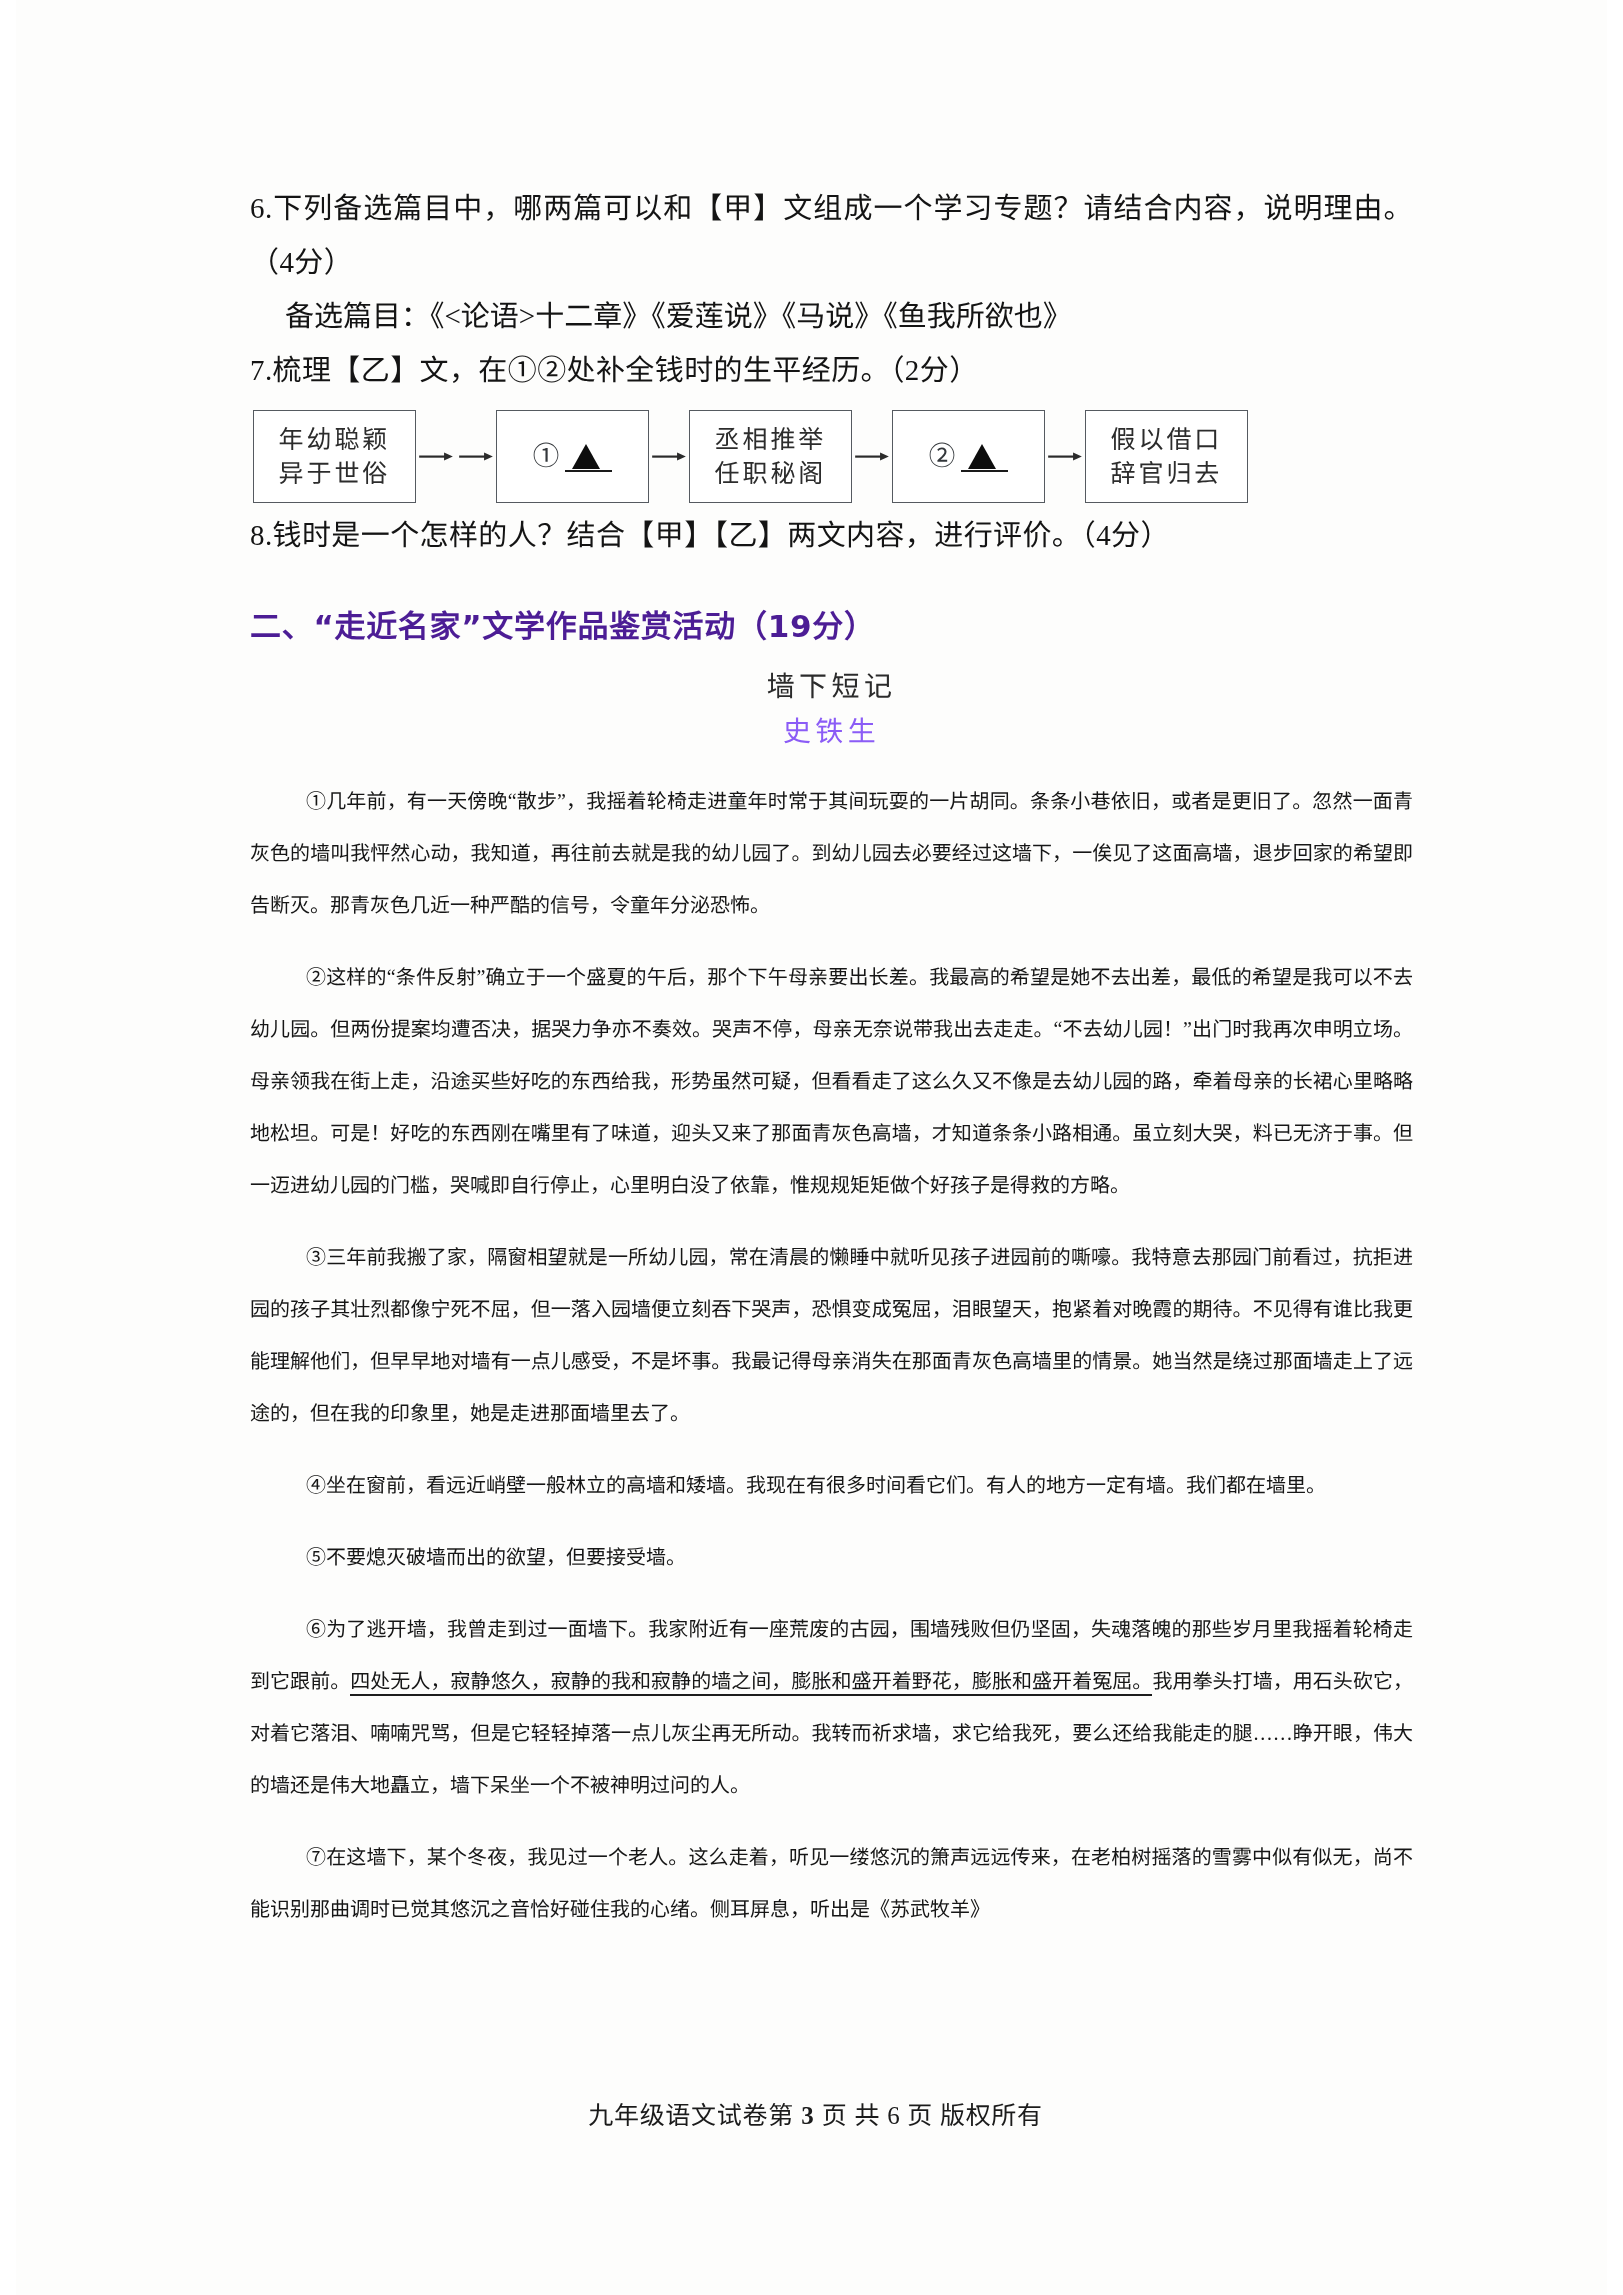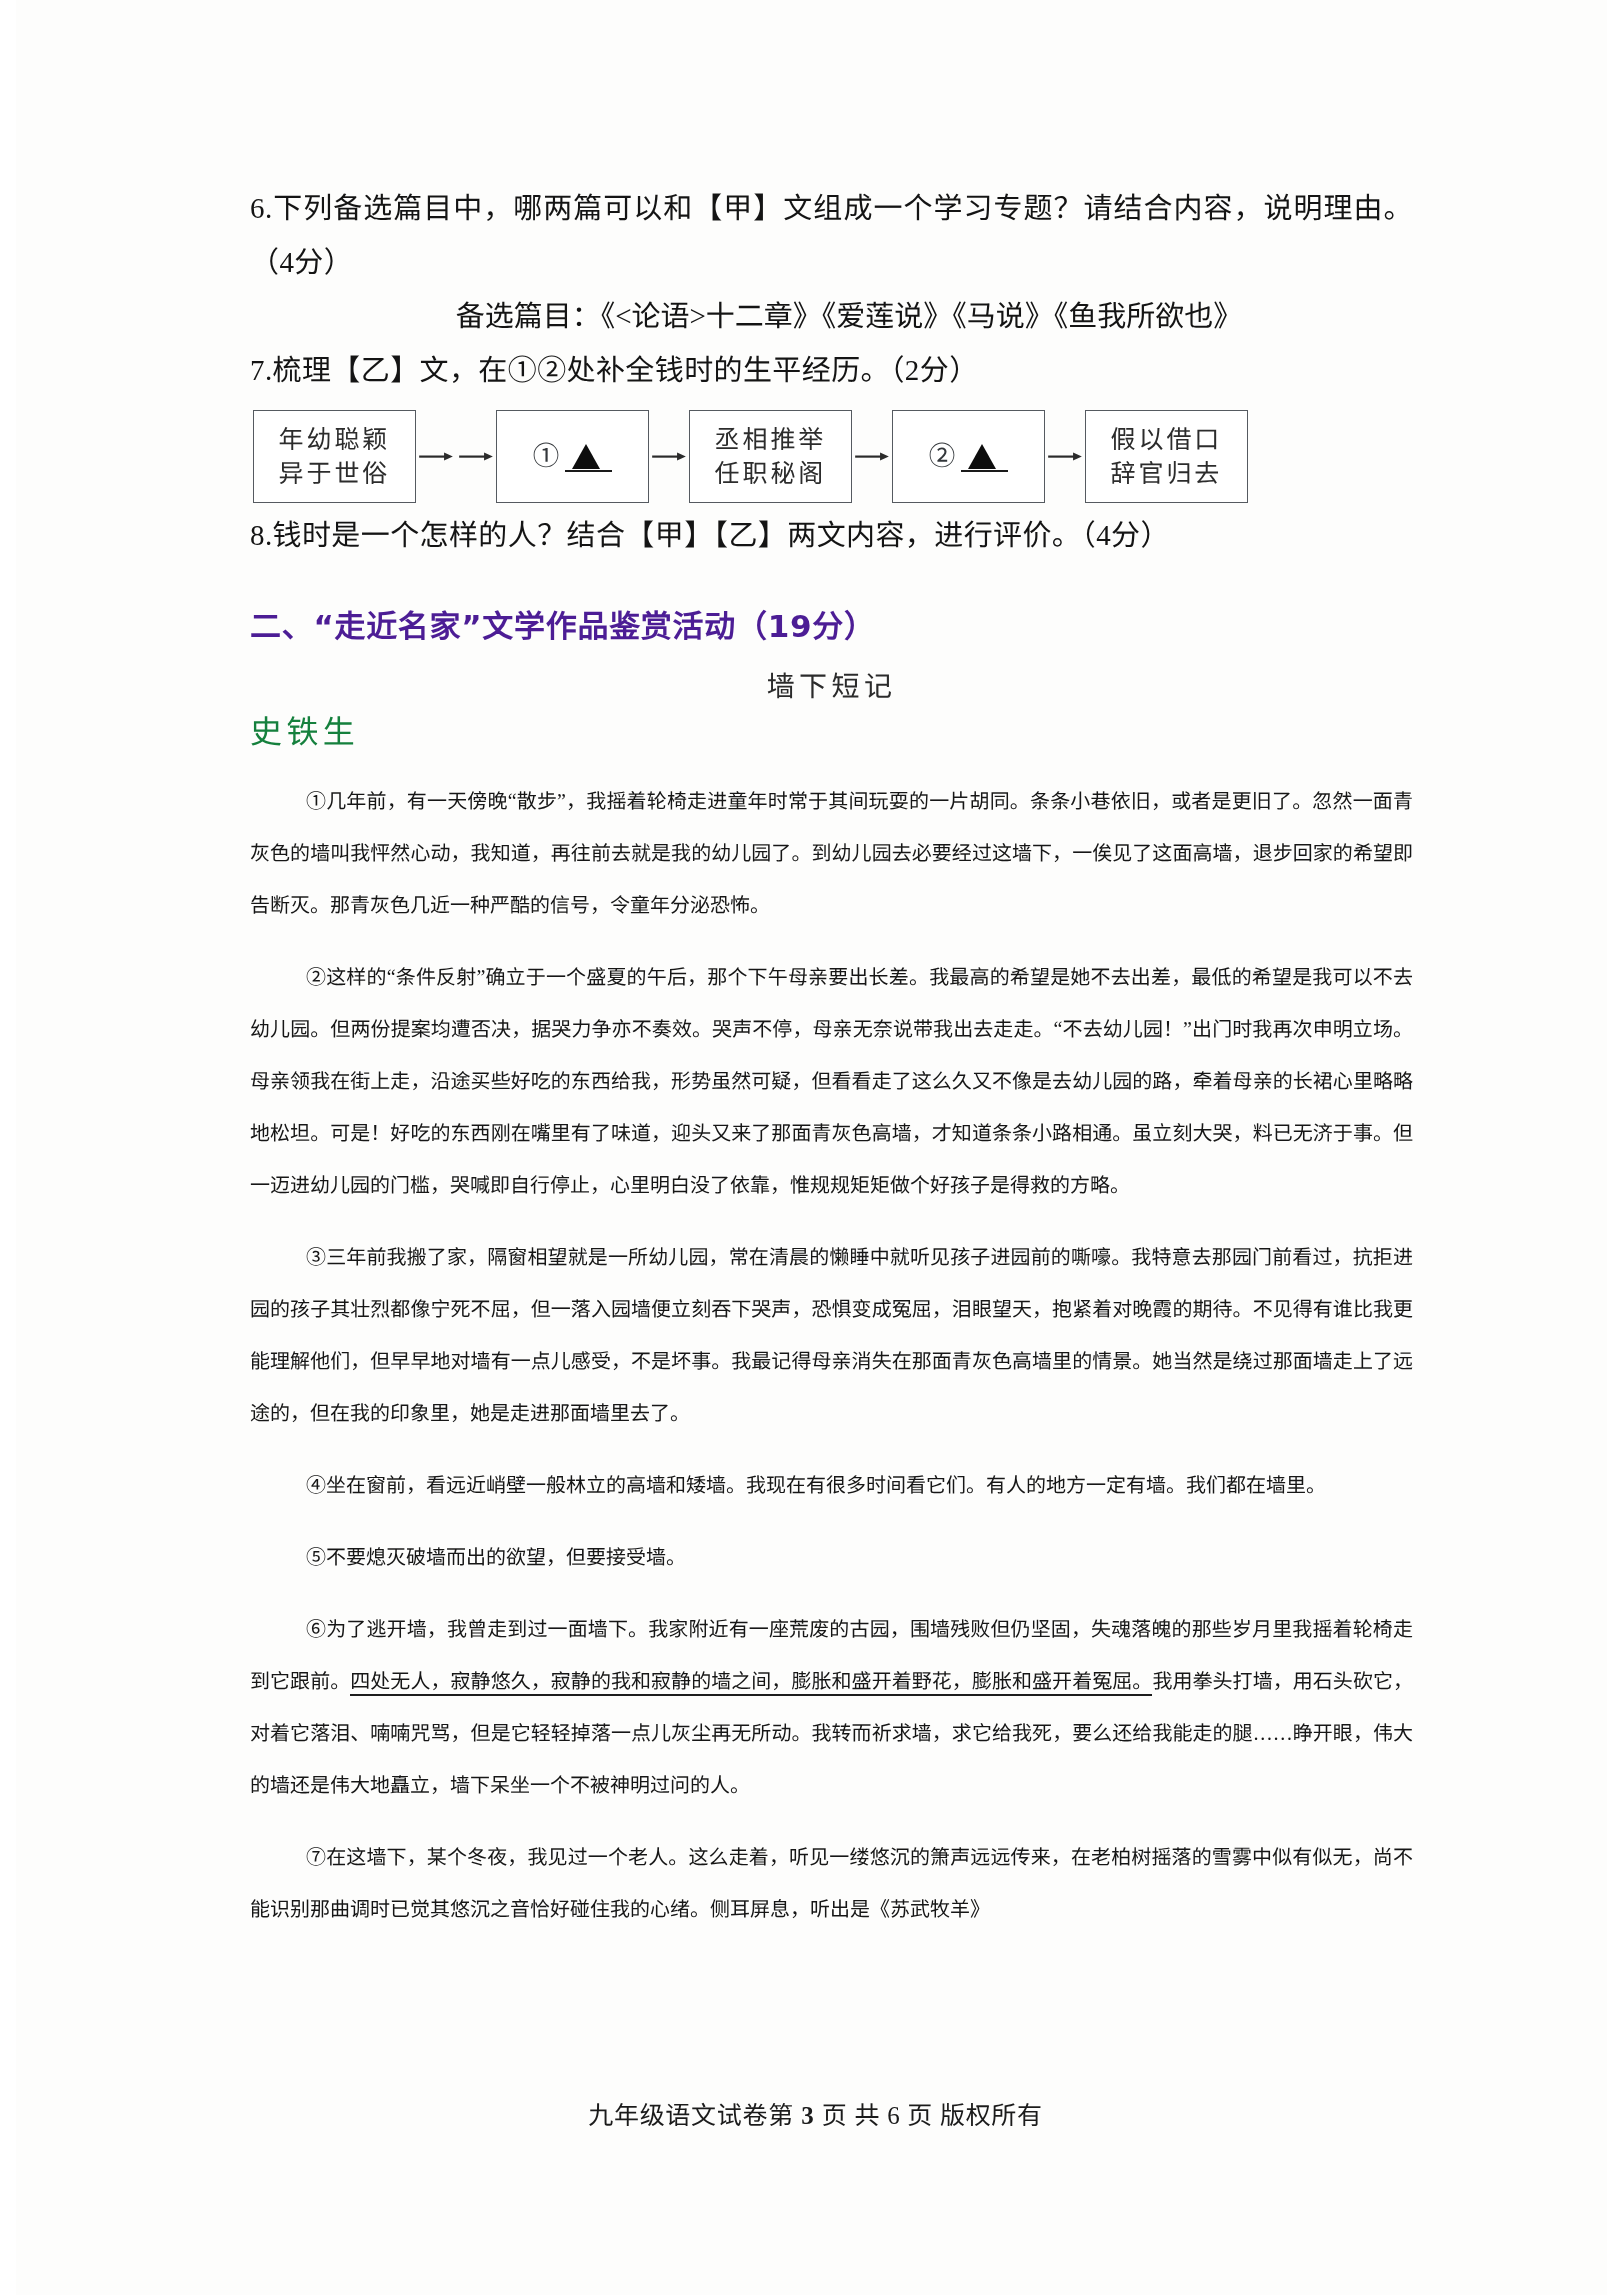--- a/index.html
+++ b/index.html
@@ -36,21 +36,20 @@
     text-align: justify;
     text-justify: inter-character;
     color: #141414;
   }
 
   .sub-item {
     font-size: 29px;
     line-height: 54px;
     padding-left: 35px;
     color: #141414;
-    text-align: center;
   }
 
   
   .section-heading {
     font-family: "DejaVu Sans", "Liberation Sans", sans-serif;
     font-weight: bold;
     font-size: 31px;
     line-height: 46px;
     letter-spacing: 0.7px;
     color: #4c1d95;
@@ -124,24 +123,25 @@
   
   .passage-title {
     text-align: center;
     font-size: 28px;
     line-height: 44px;
     letter-spacing: 4.4px;
     color: #2b2b2b;
     margin-top: 7.4px;
   }
   .passage-author {
-    font-size: 32px;
+    text-align: center;
+    font-size: 28px;
     line-height: 46px;
     letter-spacing: 4.4px;
-    color: #15803d;
+    color: #8b5cf6;
     margin-bottom: 4.4px;
   }
   .para {
     font-size: 20px;
     line-height: 52px;
     text-indent: 56px;
     text-align: justify;
     text-justify: inter-character;
     color: #161616;
     letter-spacing: 0px;

